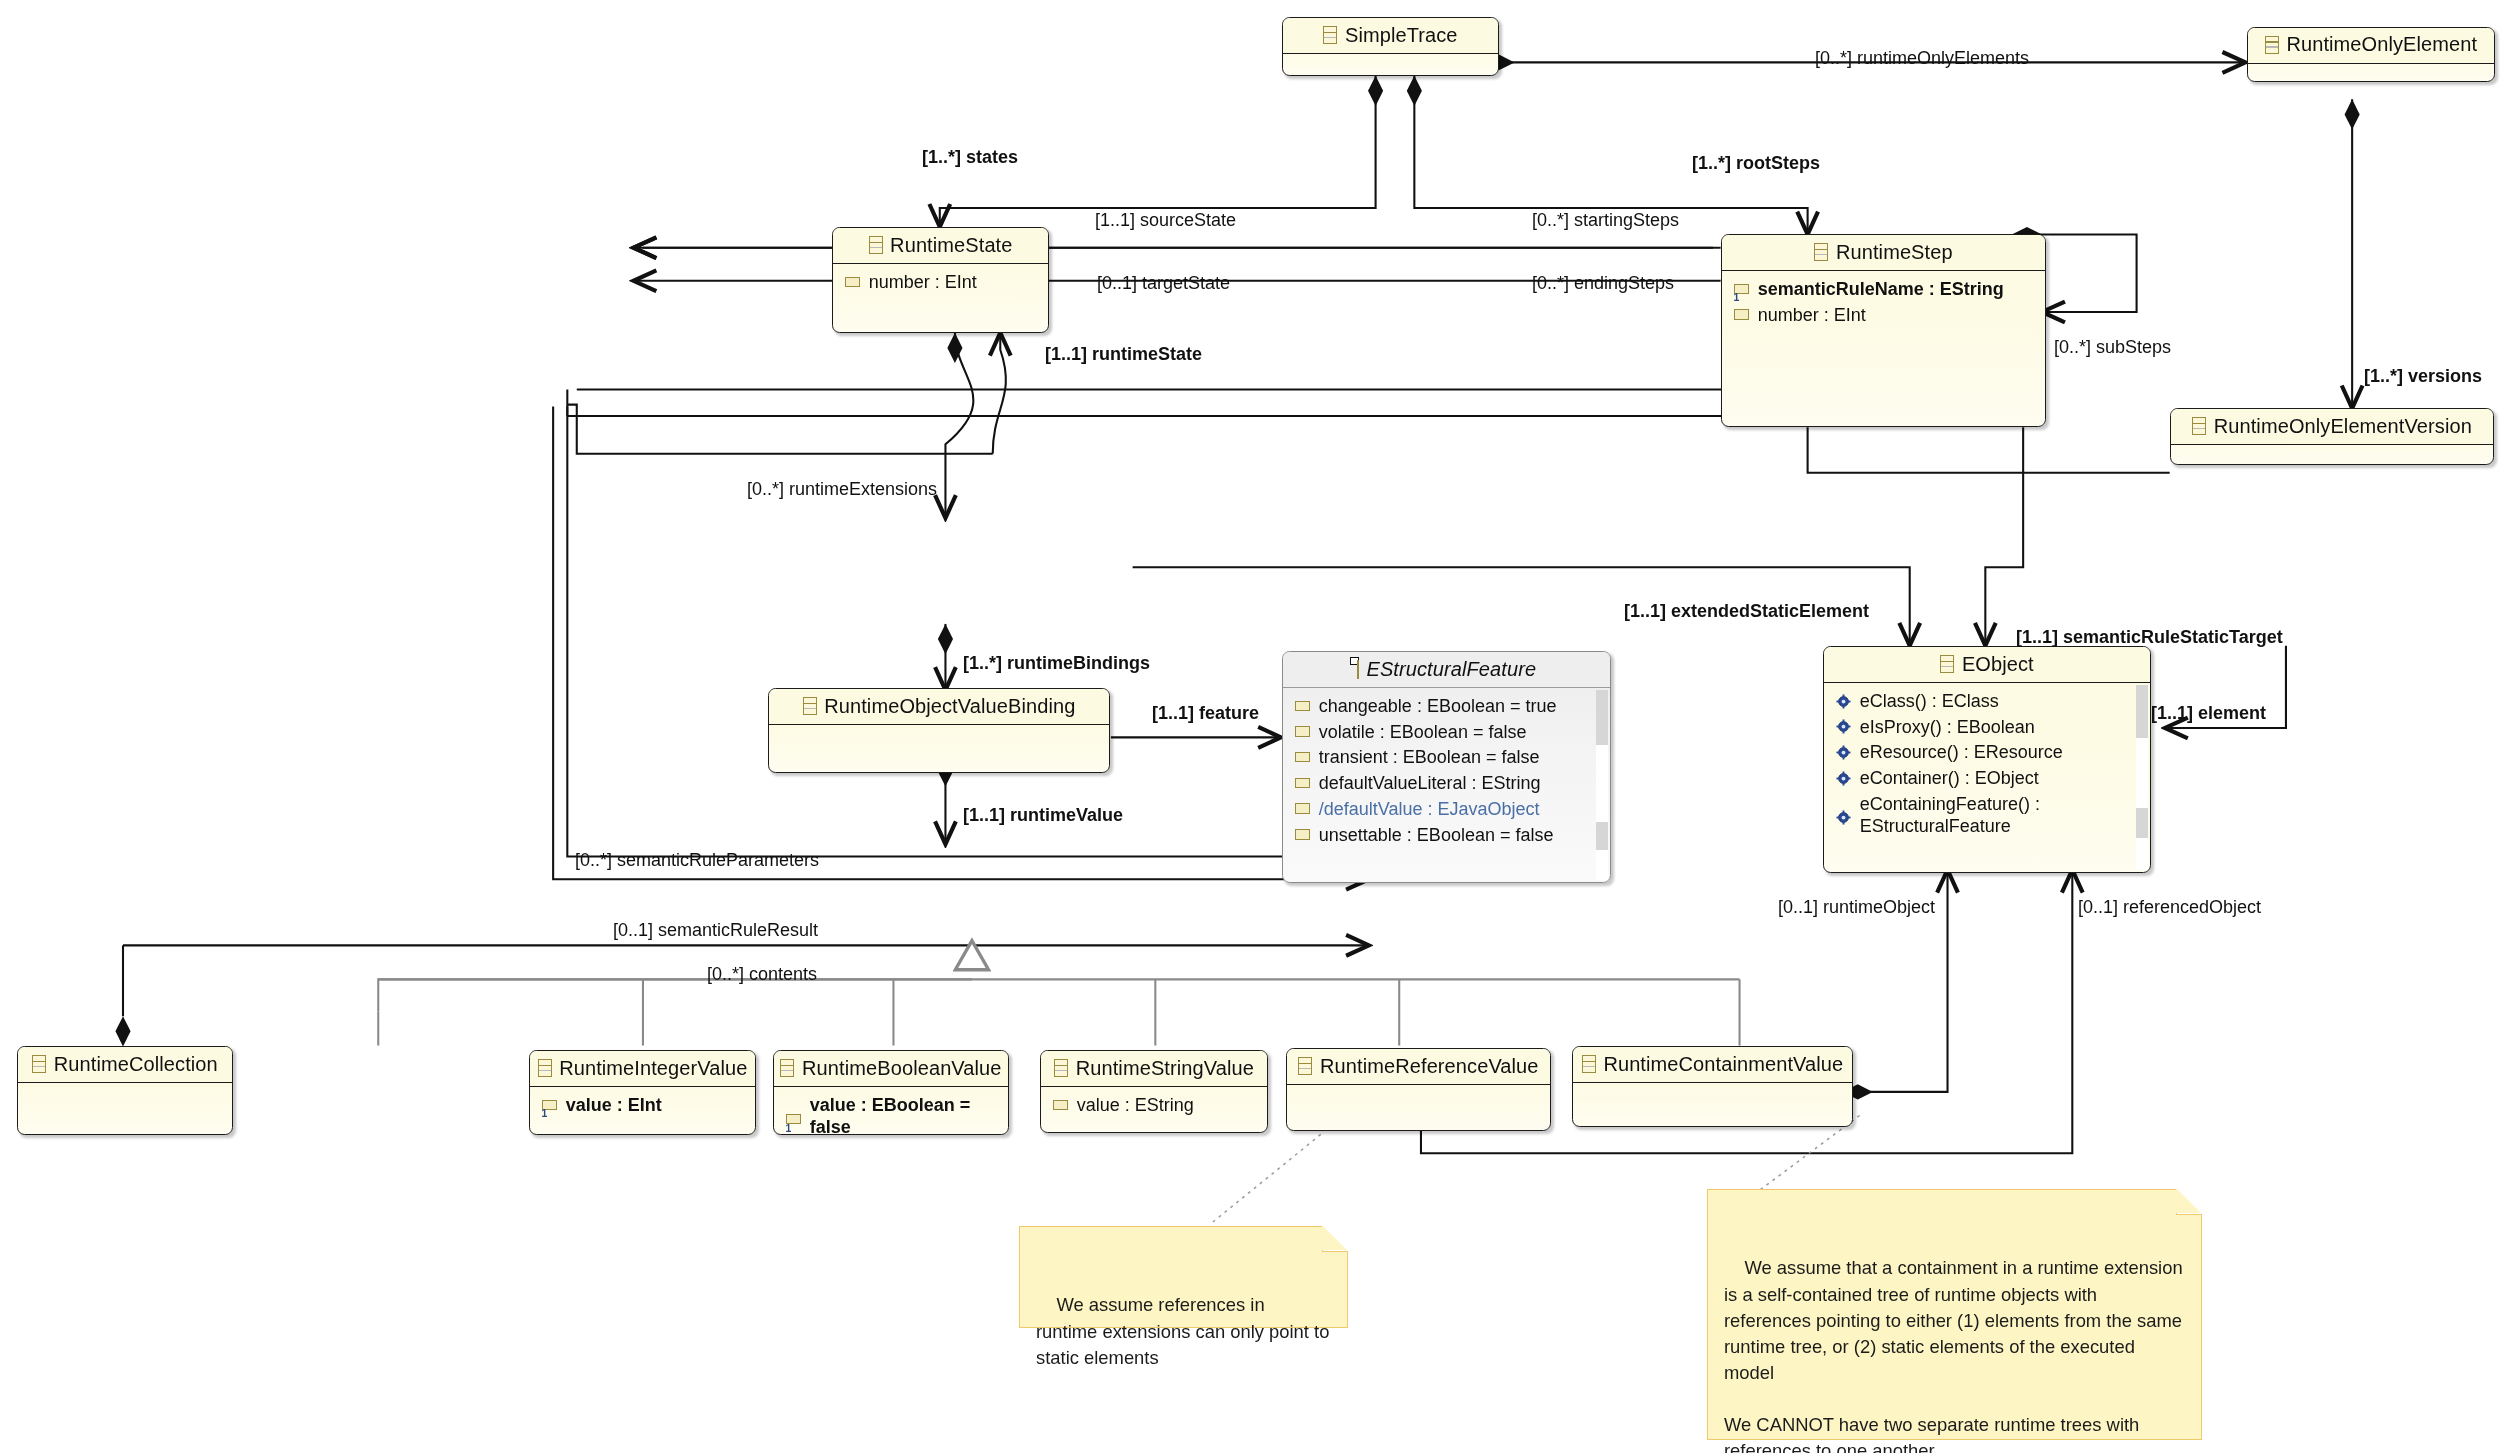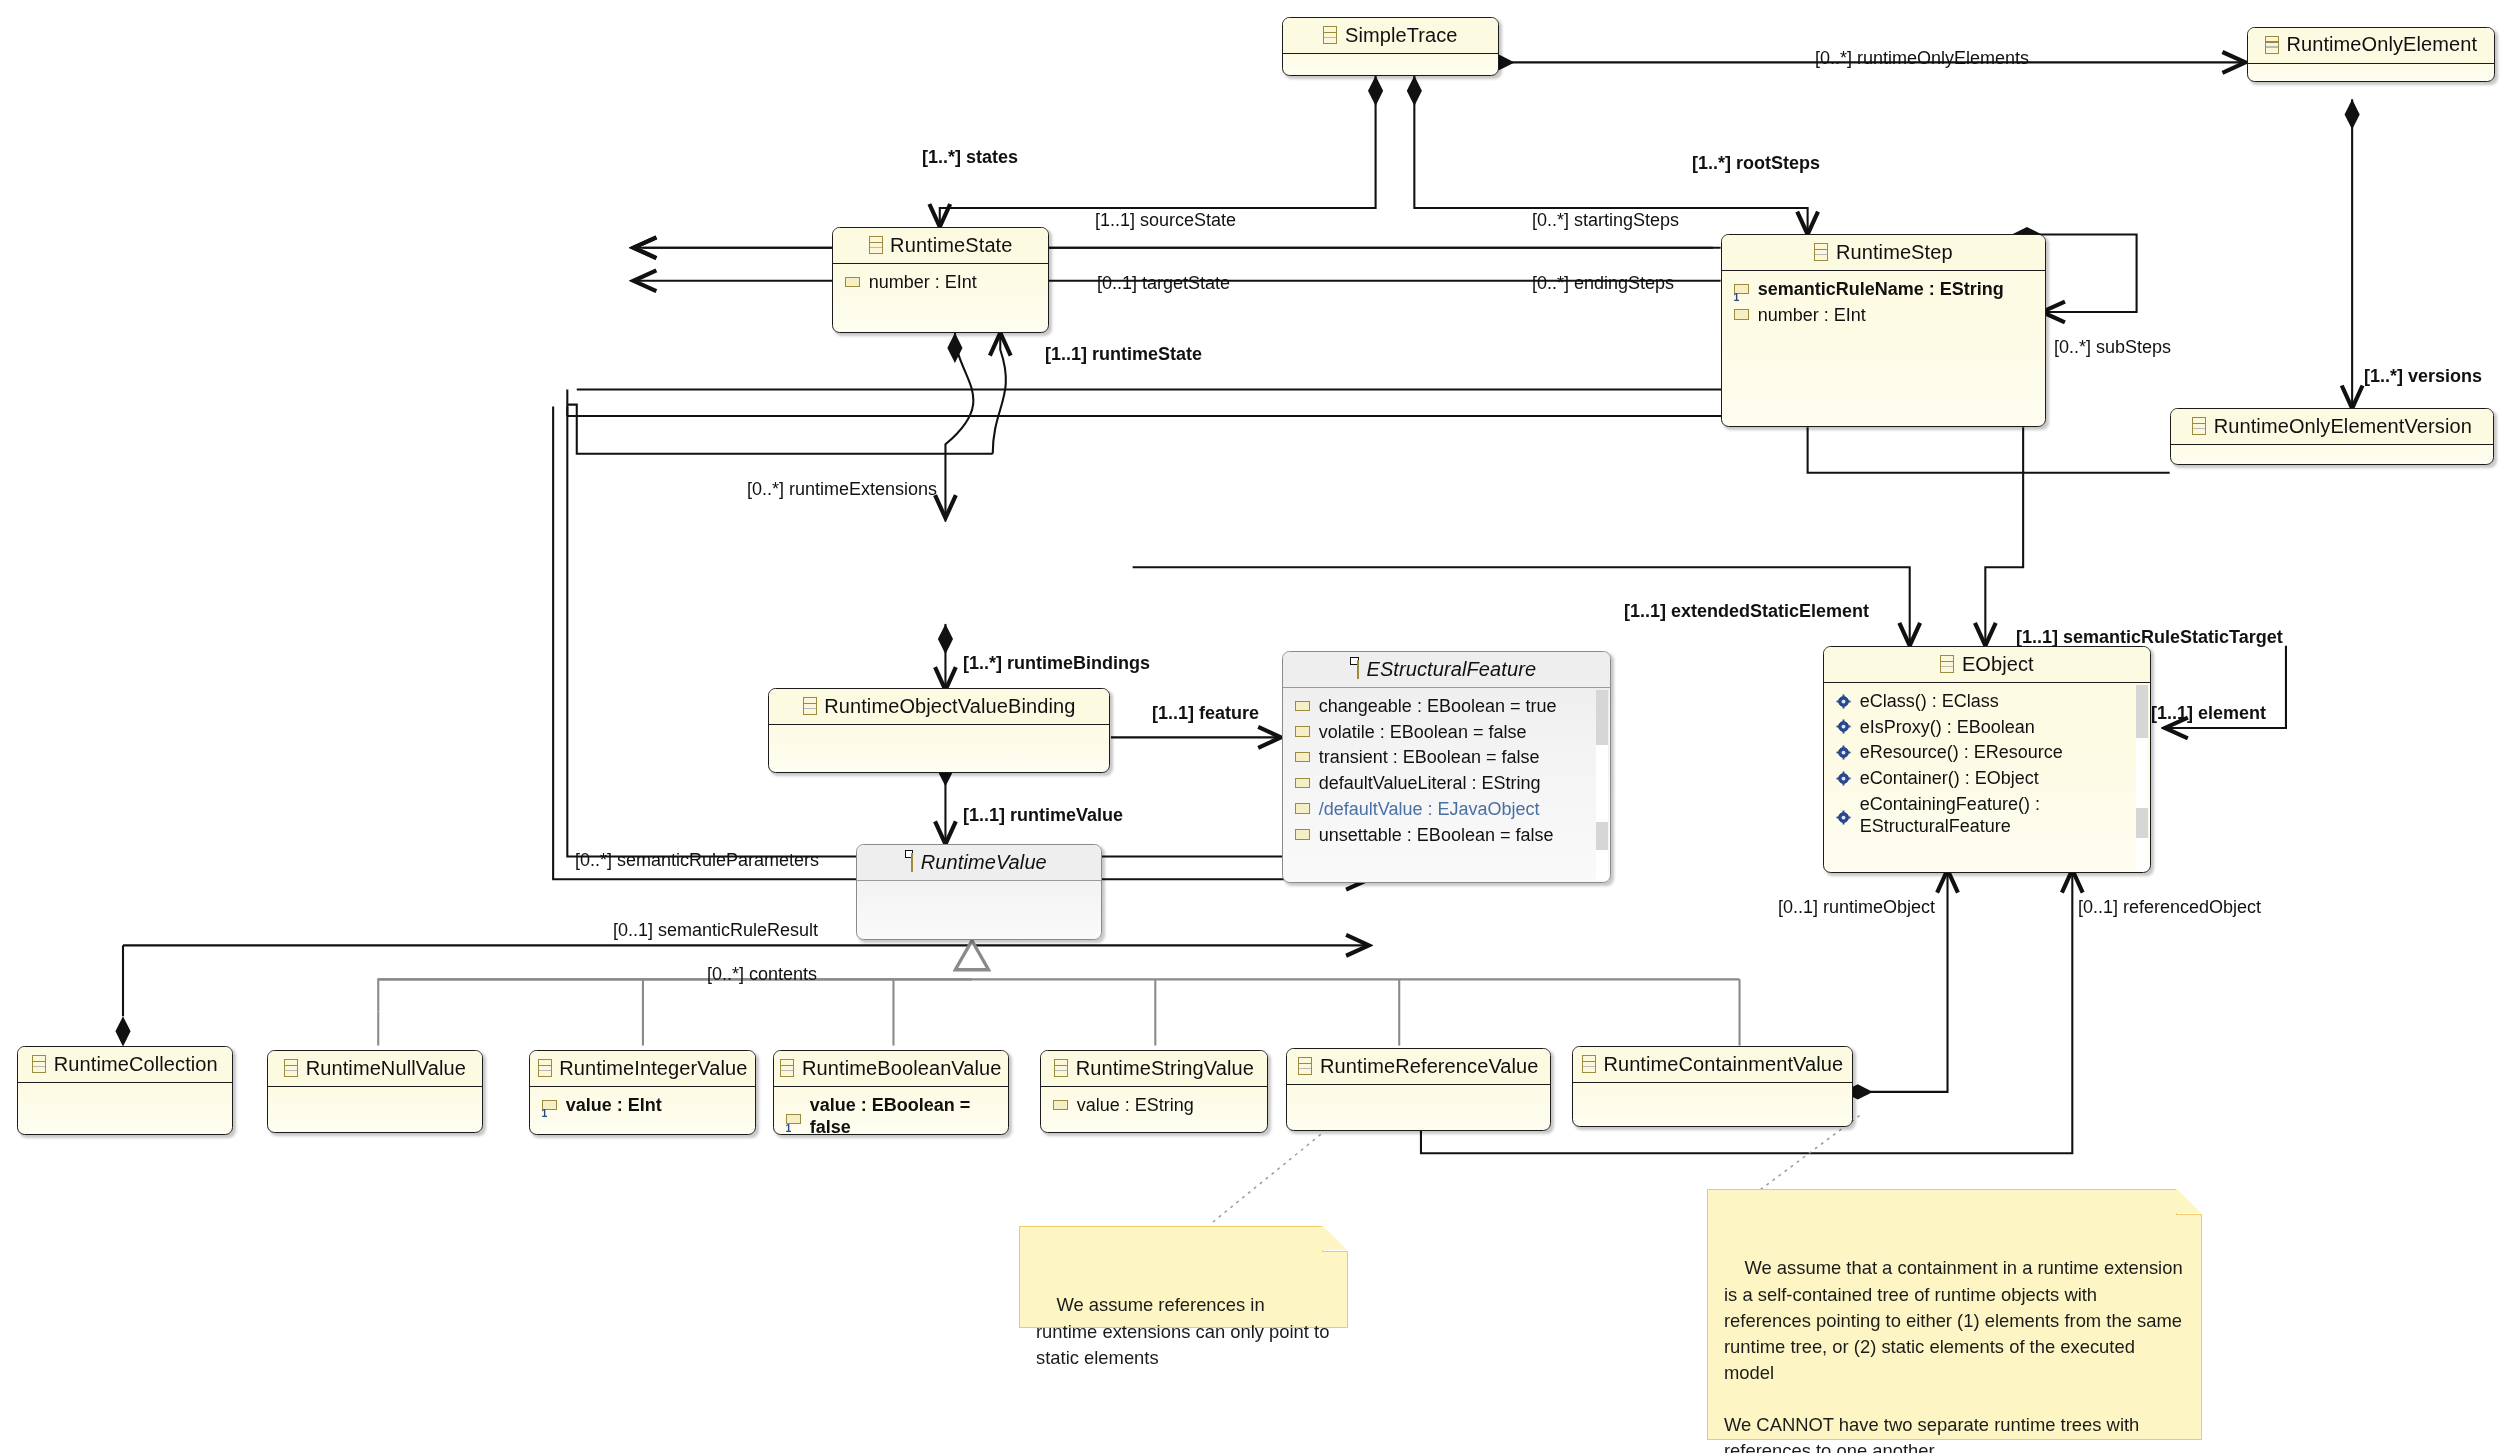--- a/index.html
+++ b/index.html
@@ -446,46 +446,29 @@
           </svg>
         <span style="max-width:236px;">eContainingFeature() : EStructuralFeature</span>
       </div>
     </div>
     <div class="scrollstub">
       <div class="thumb" style="top:0px;height:53px;"></div>
       <div class="thumb" style="top:123px;height:30px;"></div>
     </div>
   </div>
 
-  <div class="uml grey abstract" style="left:856px;top:844px;width:246px;height:96px;">
-    <div class="hdr">
-      <span style="position:relative;display:inline-block;">
-        <span class="abstract-marker"></span>
-        <span class="eclass-icon"></span>
-      </span>
-      <span class="title">RuntimeValue</span>
-    </div>
-    <div class="body"></div>
-  </div>
 
   <div class="uml" style="left:17px;top:1046px;width:216px;height:89px;">
     <div class="hdr">
       <span class="eclass-icon"></span>
       <span class="title">RuntimeCollection</span>
     </div>
     <div class="body"></div>
   </div>
 
-  <div class="uml" style="left:267px;top:1050px;width:216px;height:83px;">
-    <div class="hdr">
-      <span class="eclass-icon"></span>
-      <span class="title">RuntimeNullValue</span>
-    </div>
-    <div class="body"></div>
-  </div>
 
   <div class="uml" style="left:773px;top:1050px;width:236px;height:85px;">
     <div class="hdr">
       <span class="eclass-icon"></span>
       <span class="title">RuntimeBooleanValue</span>
     </div>
     <div class="body">
       <div class="attr bold" style="align-items:center;">
         <span class="attr-icon one"></span>
         <span style="max-width:168px;">value : EBoolean = false</span>

